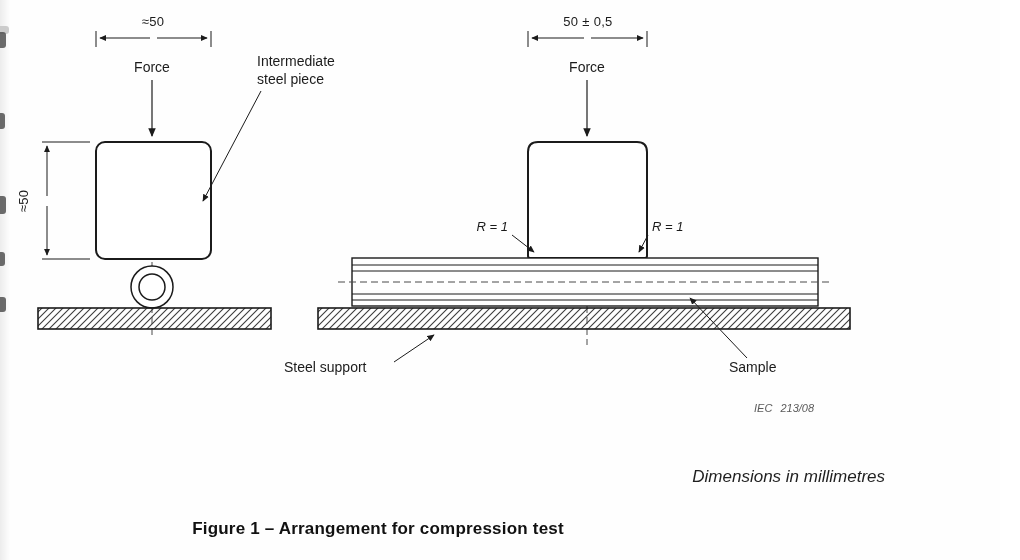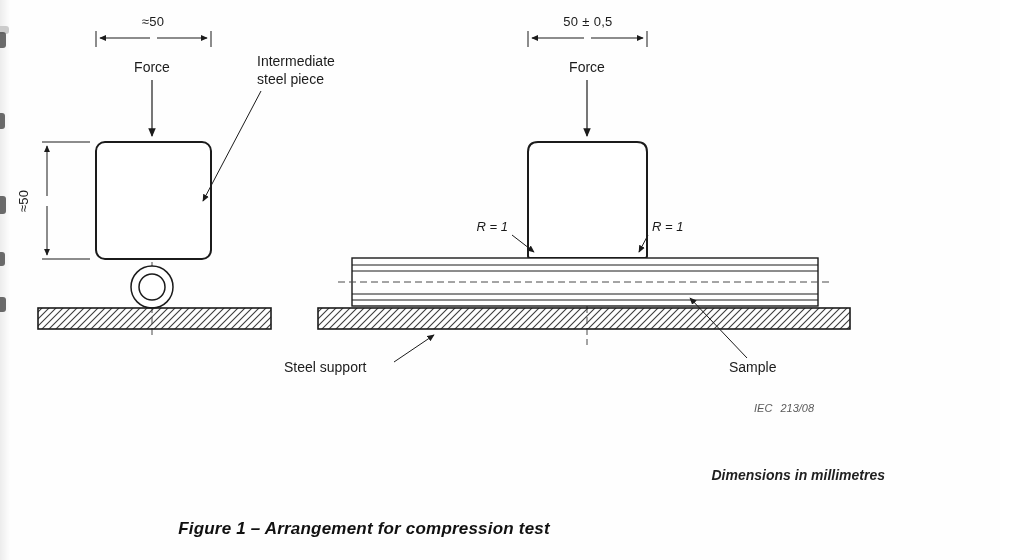--- a/index.html
+++ b/index.html
@@ -18,23 +18,23 @@
   svg text.iec { font-style: italic; font-size: 11px; fill: #5a5a5a; word-spacing: 5px; }
 
   .ln   { stroke: #1b1b1b; stroke-width: 1.2; fill: none; }
   .ext  { stroke: #1b1b1b; stroke-width: 1; fill: none; }
   .thin { stroke: #1b1b1b; stroke-width: 1; fill: none; }
   .center { stroke: #4a4a4a; stroke-width: 1; stroke-dasharray: 7 4; fill: none; }
   .shape  { fill: #ffffff; stroke: #1b1b1b; stroke-width: 2; }
   .shape-md { fill: #ffffff; stroke: #1b1b1b; stroke-width: 1.5; }
 
   .dims-note { position: absolute; top: 467px; right: 115px; font-style: italic;
-               font-size: 14px; color: #1f1f1f; font-weight: bold; }
-  .caption { position: absolute; top: 519px; left: 164px; width: 400px; text-align: center;
-             font-weight: bold; font-size: 17px; color: #111; letter-spacing: .2px; font-style: italic; }
+               font-size: 17px; color: #1f1f1f; }
+  .caption { position: absolute; top: 519px; left: 178px; width: 400px; text-align: center;
+             font-weight: bold; font-size: 17px; color: #111; letter-spacing: .2px; }
 </style>
 </head>
 <body>
 
 <div class="page">
 
   <svg class="diagram" width="1020" height="440" viewBox="0 0 1020 440">
     <defs>
       <marker id="arr" viewBox="0 0 10 10" refX="8.6" refY="5" markerWidth="7.5" markerHeight="7.5" orient="auto">
         <path d="M0,0.8 L9.6,5 L0,9.2 Z" fill="#1b1b1b"></path>

